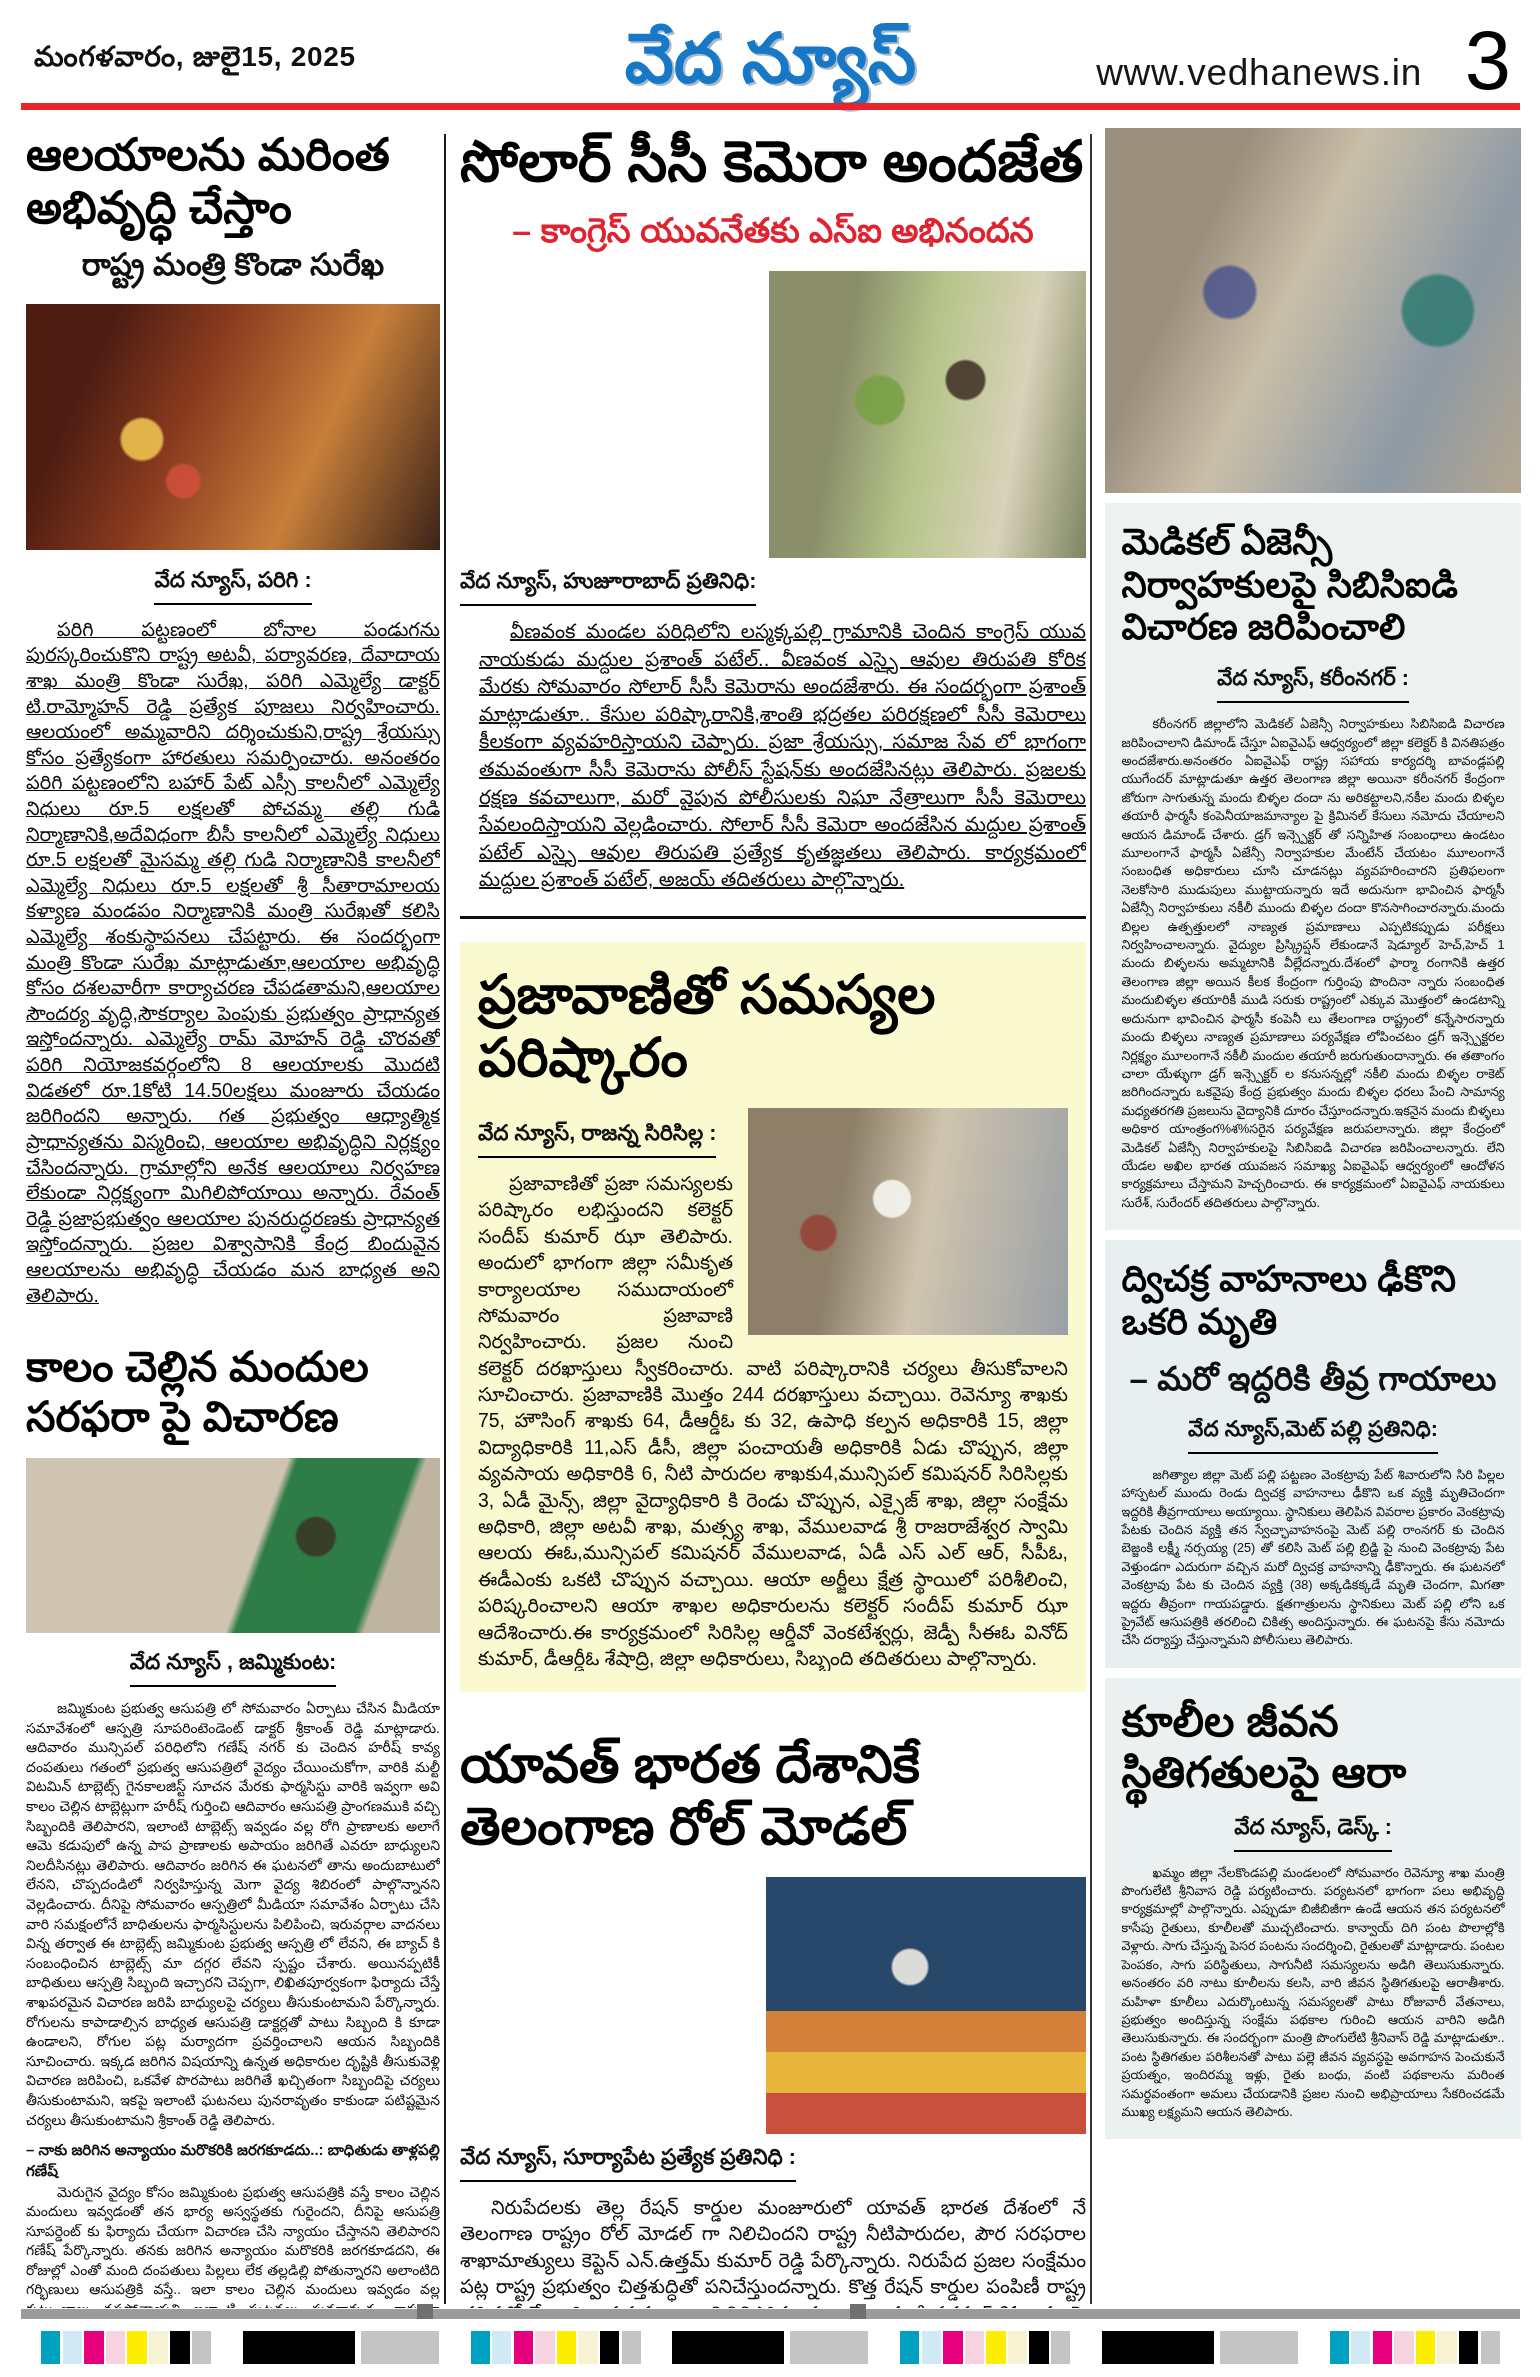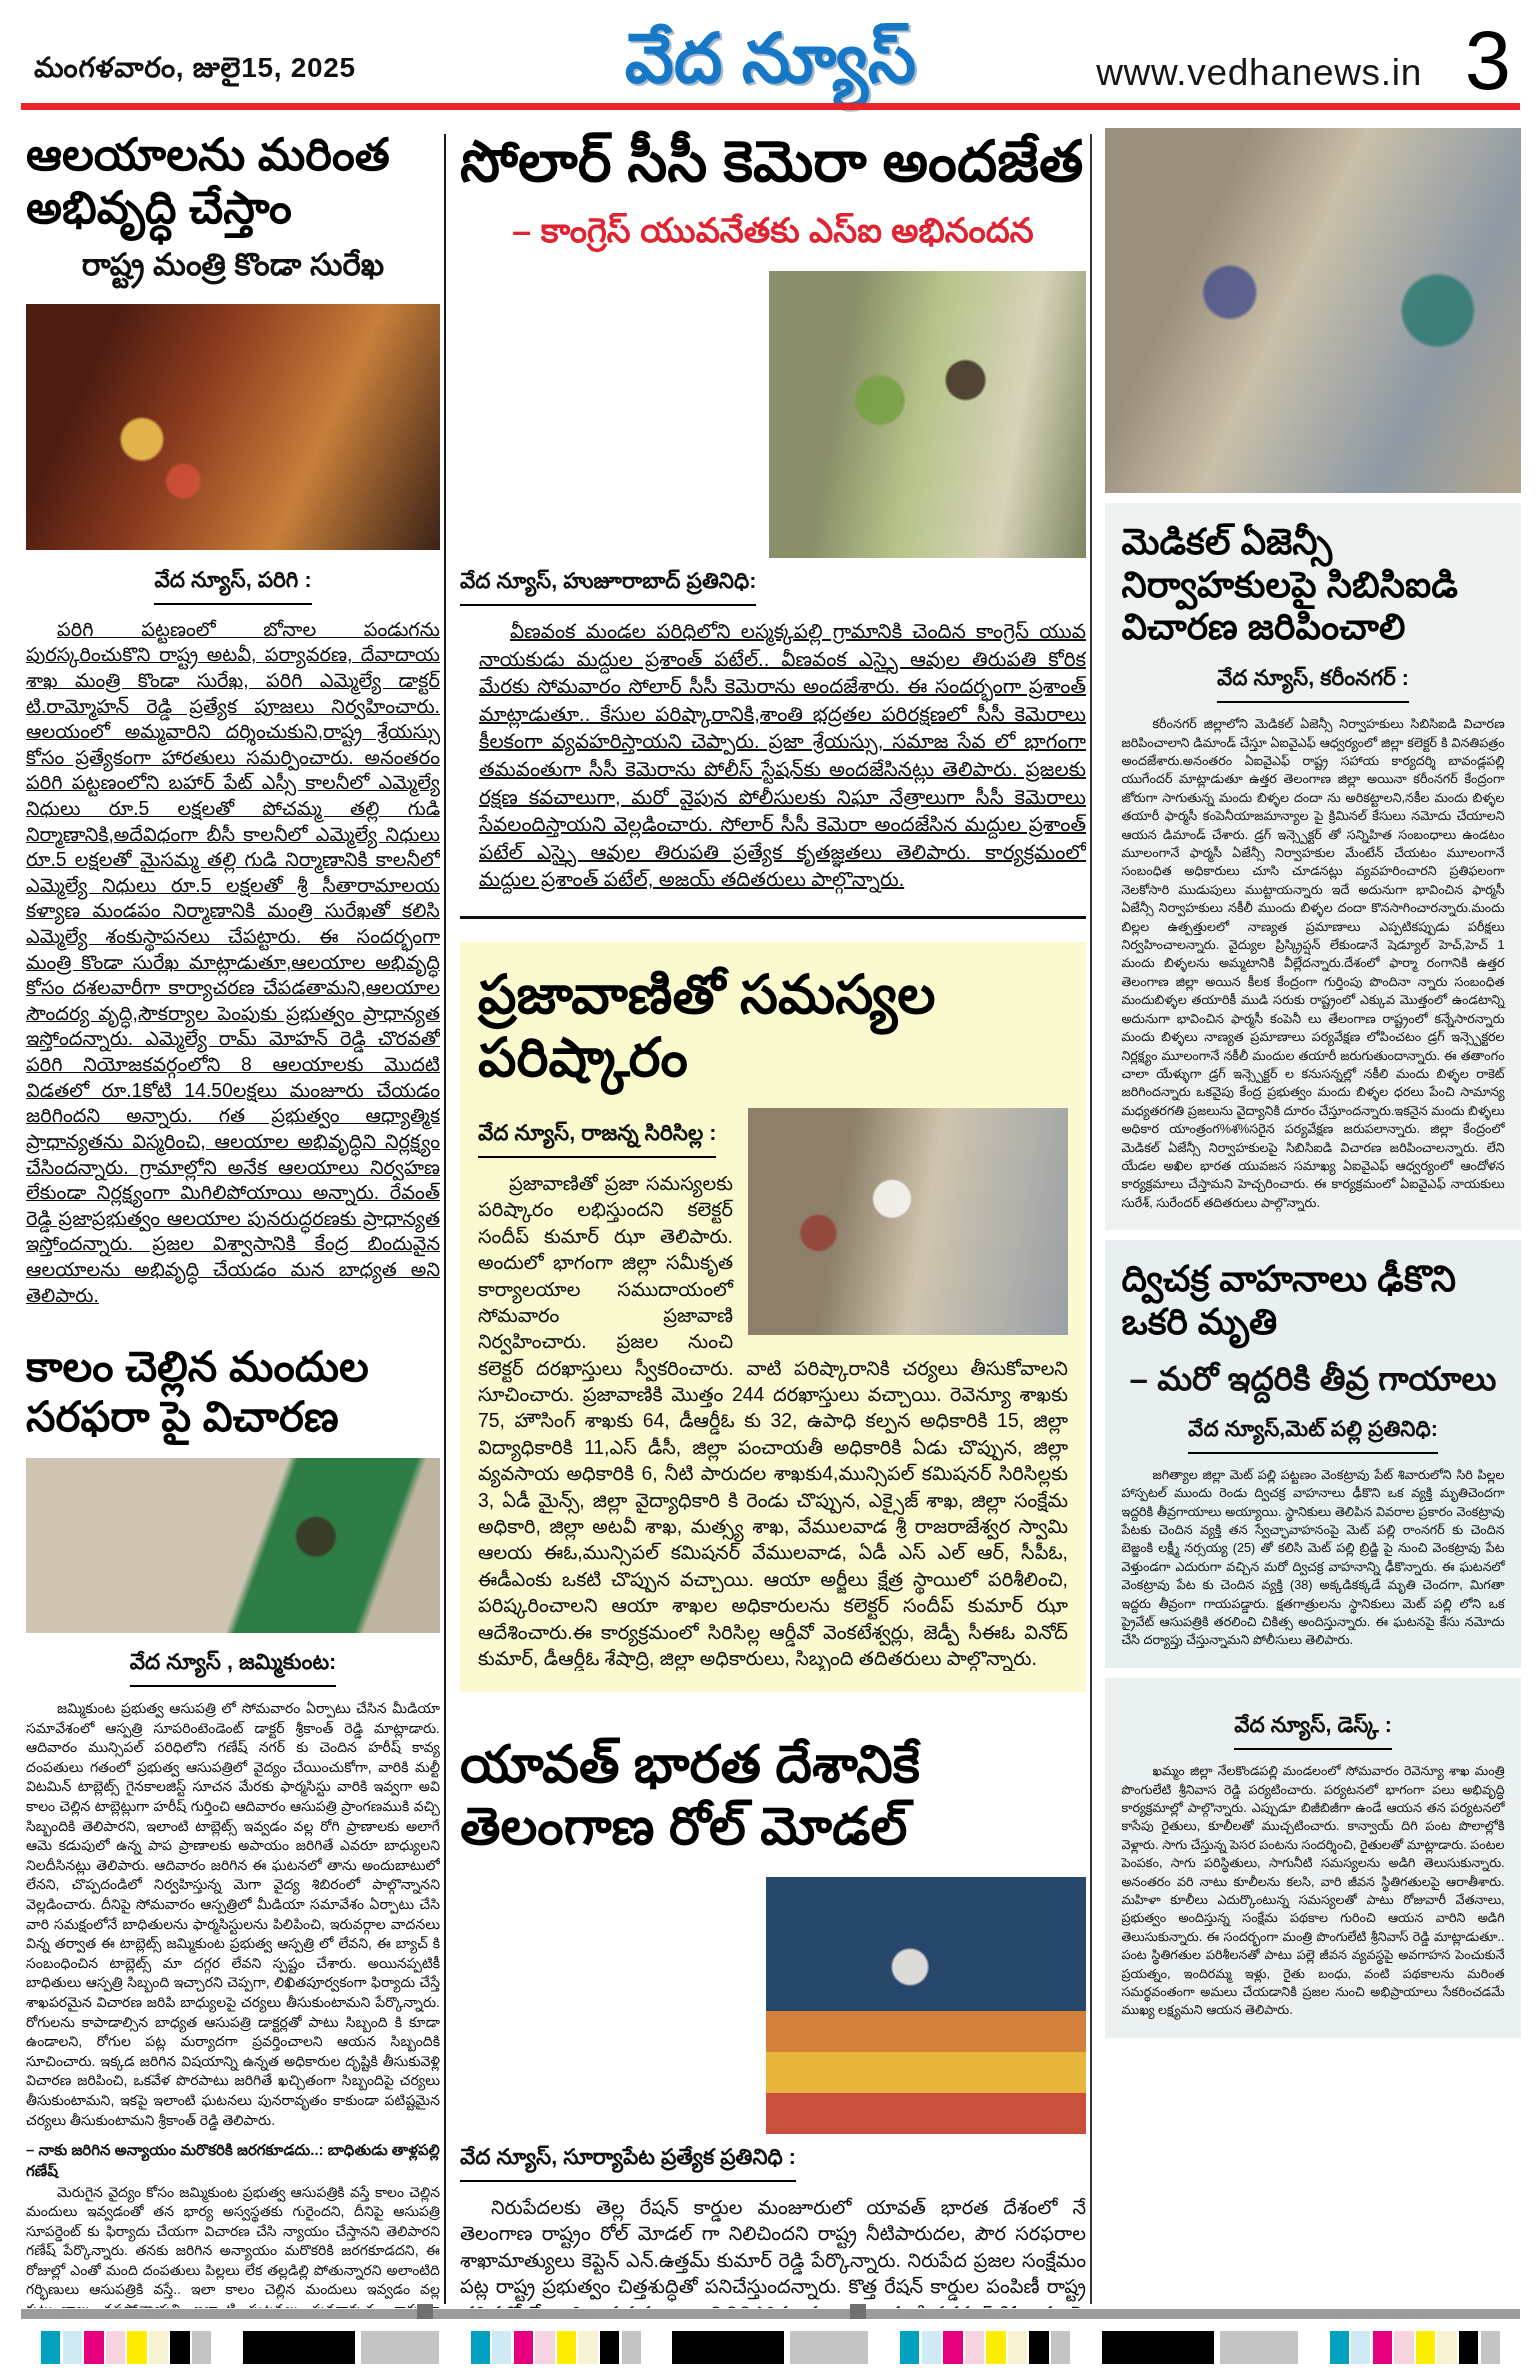--- a/index.html
+++ b/index.html
@@ -1,19 +1,19 @@
 <!DOCTYPE html>
 <html style="font-size:12px"><head>
 <meta charset="utf-8">
 <style>
   html,body{margin:0;padding:0;background:#ffffff;}
   #page{position:relative;width:1541px;height:2377px;background:#fff;overflow:hidden;
         font-family:"Liberation Sans", sans-serif;color:#111;}
   
-  .hdr-date{position:absolute;left:34px;top:52px;font-size:28px;font-weight:bold;letter-spacing:0.7px;}
+  .hdr-date{position:absolute;left:34px;top:41px;font-size:28px;font-weight:bold;letter-spacing:0.7px;}
   .masthead{position:absolute;left:0;right:0;top:19.4px;text-align:center;font-size:69px;font-weight:bold;
             color:#1778c8;text-shadow:2.2px 2.2px 0 rgba(9,54,104,.35);}
   .hdr-site{position:absolute;right:119px;top:52px;font-size:37px;color:#161616;letter-spacing:0.7px;}
   .hdr-pageno{position:absolute;right:30px;top:13.4px;font-size:83px;font-weight:500;color:#000;}
   .red-rule{position:absolute;left:21px;right:21px;top:103px;height:6.7px;background:#e8232a;}
   
   .col{position:absolute;top:128px;overflow:hidden;}
   #col-left{left:26px;width:414px;height:2180px;}
   #col-center{left:460px;width:626px;height:2180px;}
   #col-right{left:1105px;width:416px;height:2180px;}
@@ -158,20 +158,21 @@
     </div>
 
     <div class="panel panel-b art">
       <div class="headline h-acc">ద్విచక్ర వాహనాలు ఢీకొని ఒకరి మృతి</div>
       <div class="subhead sh-acc">– మరో ఇద్దరికి తీవ్ర గాయాలు</div>
       <div class="byline-wrap"><span class="byline">వేద న్యూస్,మెట్ పల్లి ప్రతినిధి:</span></div>
       <div class="body-txt b-right">జగిత్యాల జిల్లా మెట్ పల్లి పట్టణం వెంకట్రావు పేట్ శివారులోని సిరి పిల్లల హాస్పటల్ ముందు రెండు ద్విచక్ర వాహనాలు ఢీకొని ఒక వ్యక్తి మృతిచెందగా ఇద్దరికి తీవ్రగాయాలు అయ్యాయి. స్థానికులు తెలిపిన వివరాల ప్రకారం వెంకట్రావు పేటకు చెందిన వ్యక్తి తన స్వేచ్ఛావాహనంపై మెట్ పల్లి రాంనగర్ కు చెందిన బెజ్జంకి లక్ష్మీ నర్సయ్య (25) తో కలిసి మెట్ పల్లి బ్రిడ్జి పై నుంచి వెంకట్రావు పేట వెళ్తుండగా ఎదురుగా వచ్చిన మరో ద్విచక్ర వాహనాన్ని ఢీకొన్నారు. ఈ ఘటనలో వెంకట్రావు పేట కు చెందిన వ్యక్తి (38) అక్కడికక్కడే మృతి చెందగా, మిగతా ఇద్దరు తీవ్రంగా గాయపడ్డారు. క్షతగాత్రులను స్థానికులు మెట్ పల్లి లోని ఒక ప్రైవేట్ ఆసుపత్రికి తరలించి చికిత్స అందిస్తున్నారు. ఈ ఘటనపై కేసు నమోదు చేసి దర్యాప్తు చేస్తున్నామని పోలీసులు తెలిపారు.</div>
     </div>
 
     <div class="panel panel-c art">
+      <div class="headline h-cool">కూలీల జీవన స్థితిగతులపై ఆరా</div>
       <div class="byline-wrap"><span class="byline">వేద న్యూస్, డెస్క్ :</span></div>
       <div class="body-txt b-right">ఖమ్మం జిల్లా నేలకొండపల్లి మండలంలో సోమవారం రెవెన్యూ శాఖ మంత్రి పొంగులేటి శ్రీనివాస రెడ్డి పర్యటించారు. పర్యటనలో భాగంగా పలు అభివృద్ధి కార్యక్రమాల్లో పాల్గొన్నారు. ఎప్పుడూ బిజీబిజీగా ఉండే ఆయన తన పర్యటనలో కాసేపు రైతులు, కూలీలతో ముచ్చటించారు. కాన్వాయ్ దిగి పంట పొలాల్లోకి వెళ్లారు. సాగు చేస్తున్న పెసర పంటను సందర్శించి, రైతులతో మాట్లాడారు. పంటల పెంపకం, సాగు పరిస్థితులు, సాగునీటి సమస్యలను అడిగి తెలుసుకున్నారు. అనంతరం వరి నాటు కూలీలను కలసి, వారి జీవన స్థితిగతులపై ఆరాతీశారు. మహిళా కూలీలు ఎదుర్కొంటున్న సమస్యలతో పాటు రోజువారీ వేతనాలు, ప్రభుత్వం అందిస్తున్న సంక్షేమ పథకాల గురించి ఆయన వారిని అడిగి తెలుసుకున్నారు. ఈ సందర్భంగా మంత్రి పొంగులేటి శ్రీనివాస్ రెడ్డి మాట్లాడుతూ.. పంట స్థితిగతుల పరిశీలనతో పాటు పల్లె జీవన వ్యవస్థపై అవగాహన పెంచుకునే ప్రయత్నం, ఇందిరమ్మ ఇళ్లు, రైతు బంధు, వంటి పథకాలను మరింత సమర్థవంతంగా అమలు చేయడానికి ప్రజల నుంచి అభిప్రాయాలు సేకరించడమే ముఖ్య లక్ష్యమని ఆయన తెలిపారు.</div>
     </div>
   </div>
 
   <div class="gray-bar"></div>
   <div class="gray-notch" style="left:417px;"></div>
   <div class="gray-notch" style="left:850px;"></div>
   <div id="print-bars">
       <div class="swatch-group">

